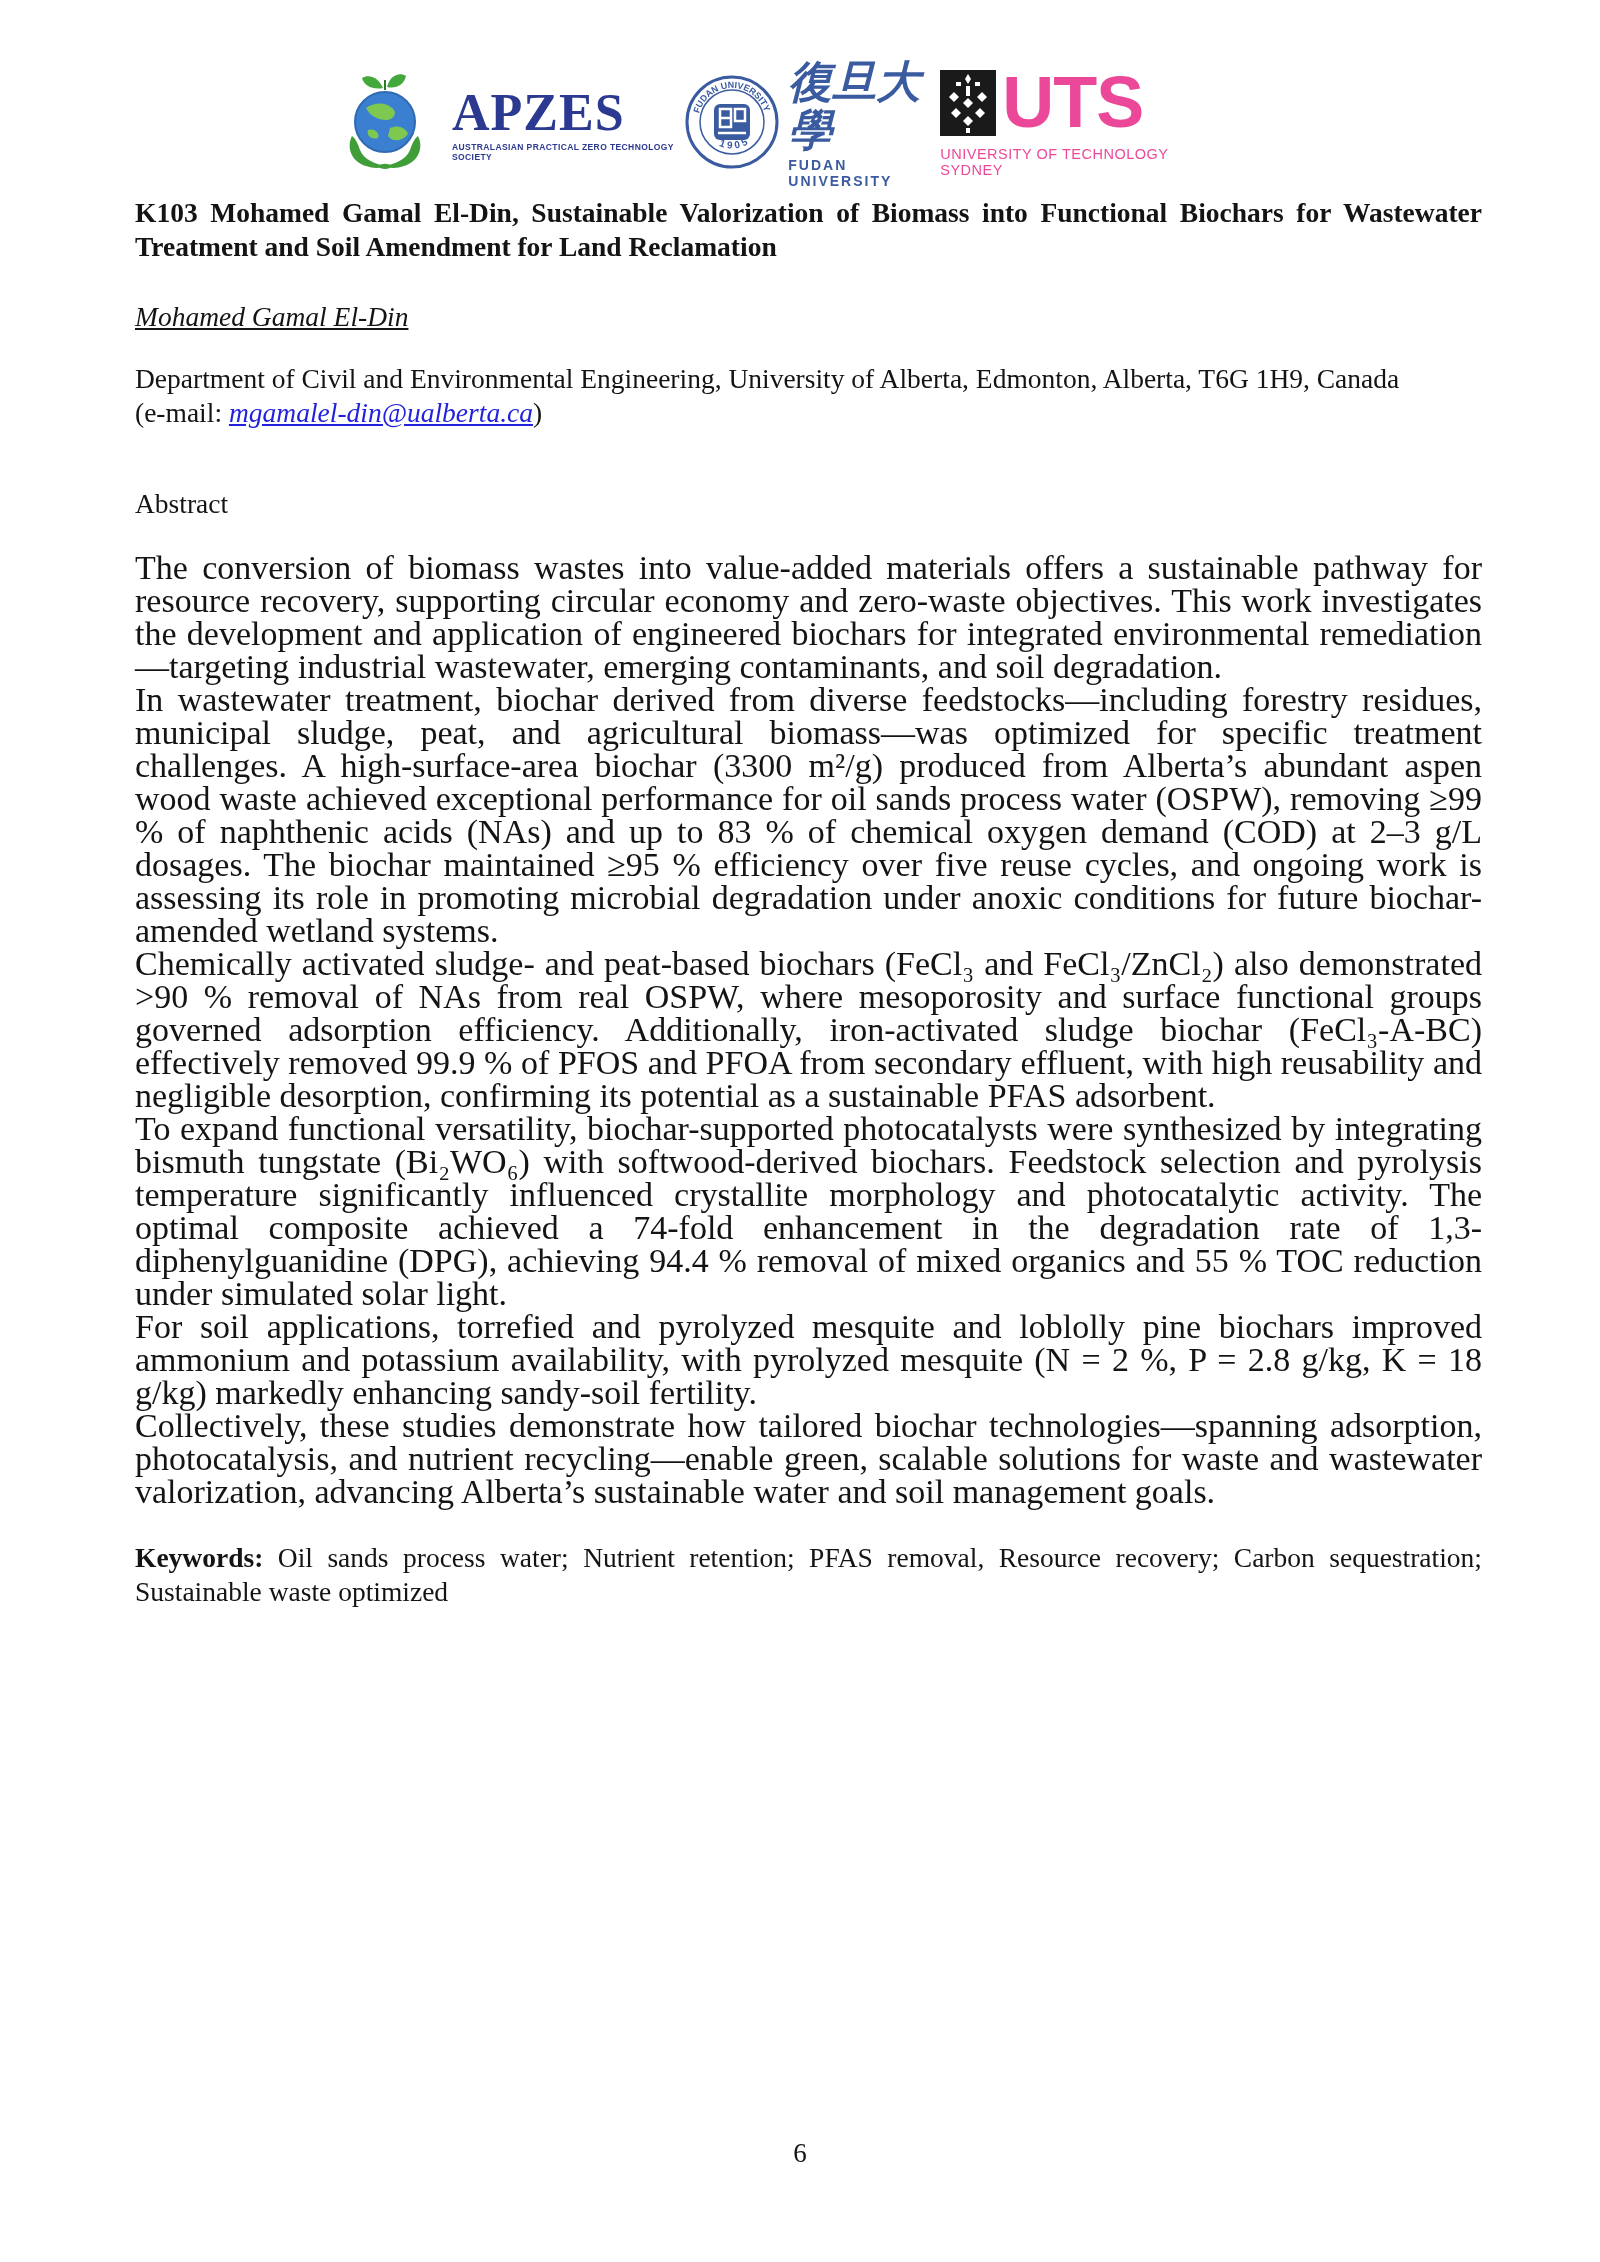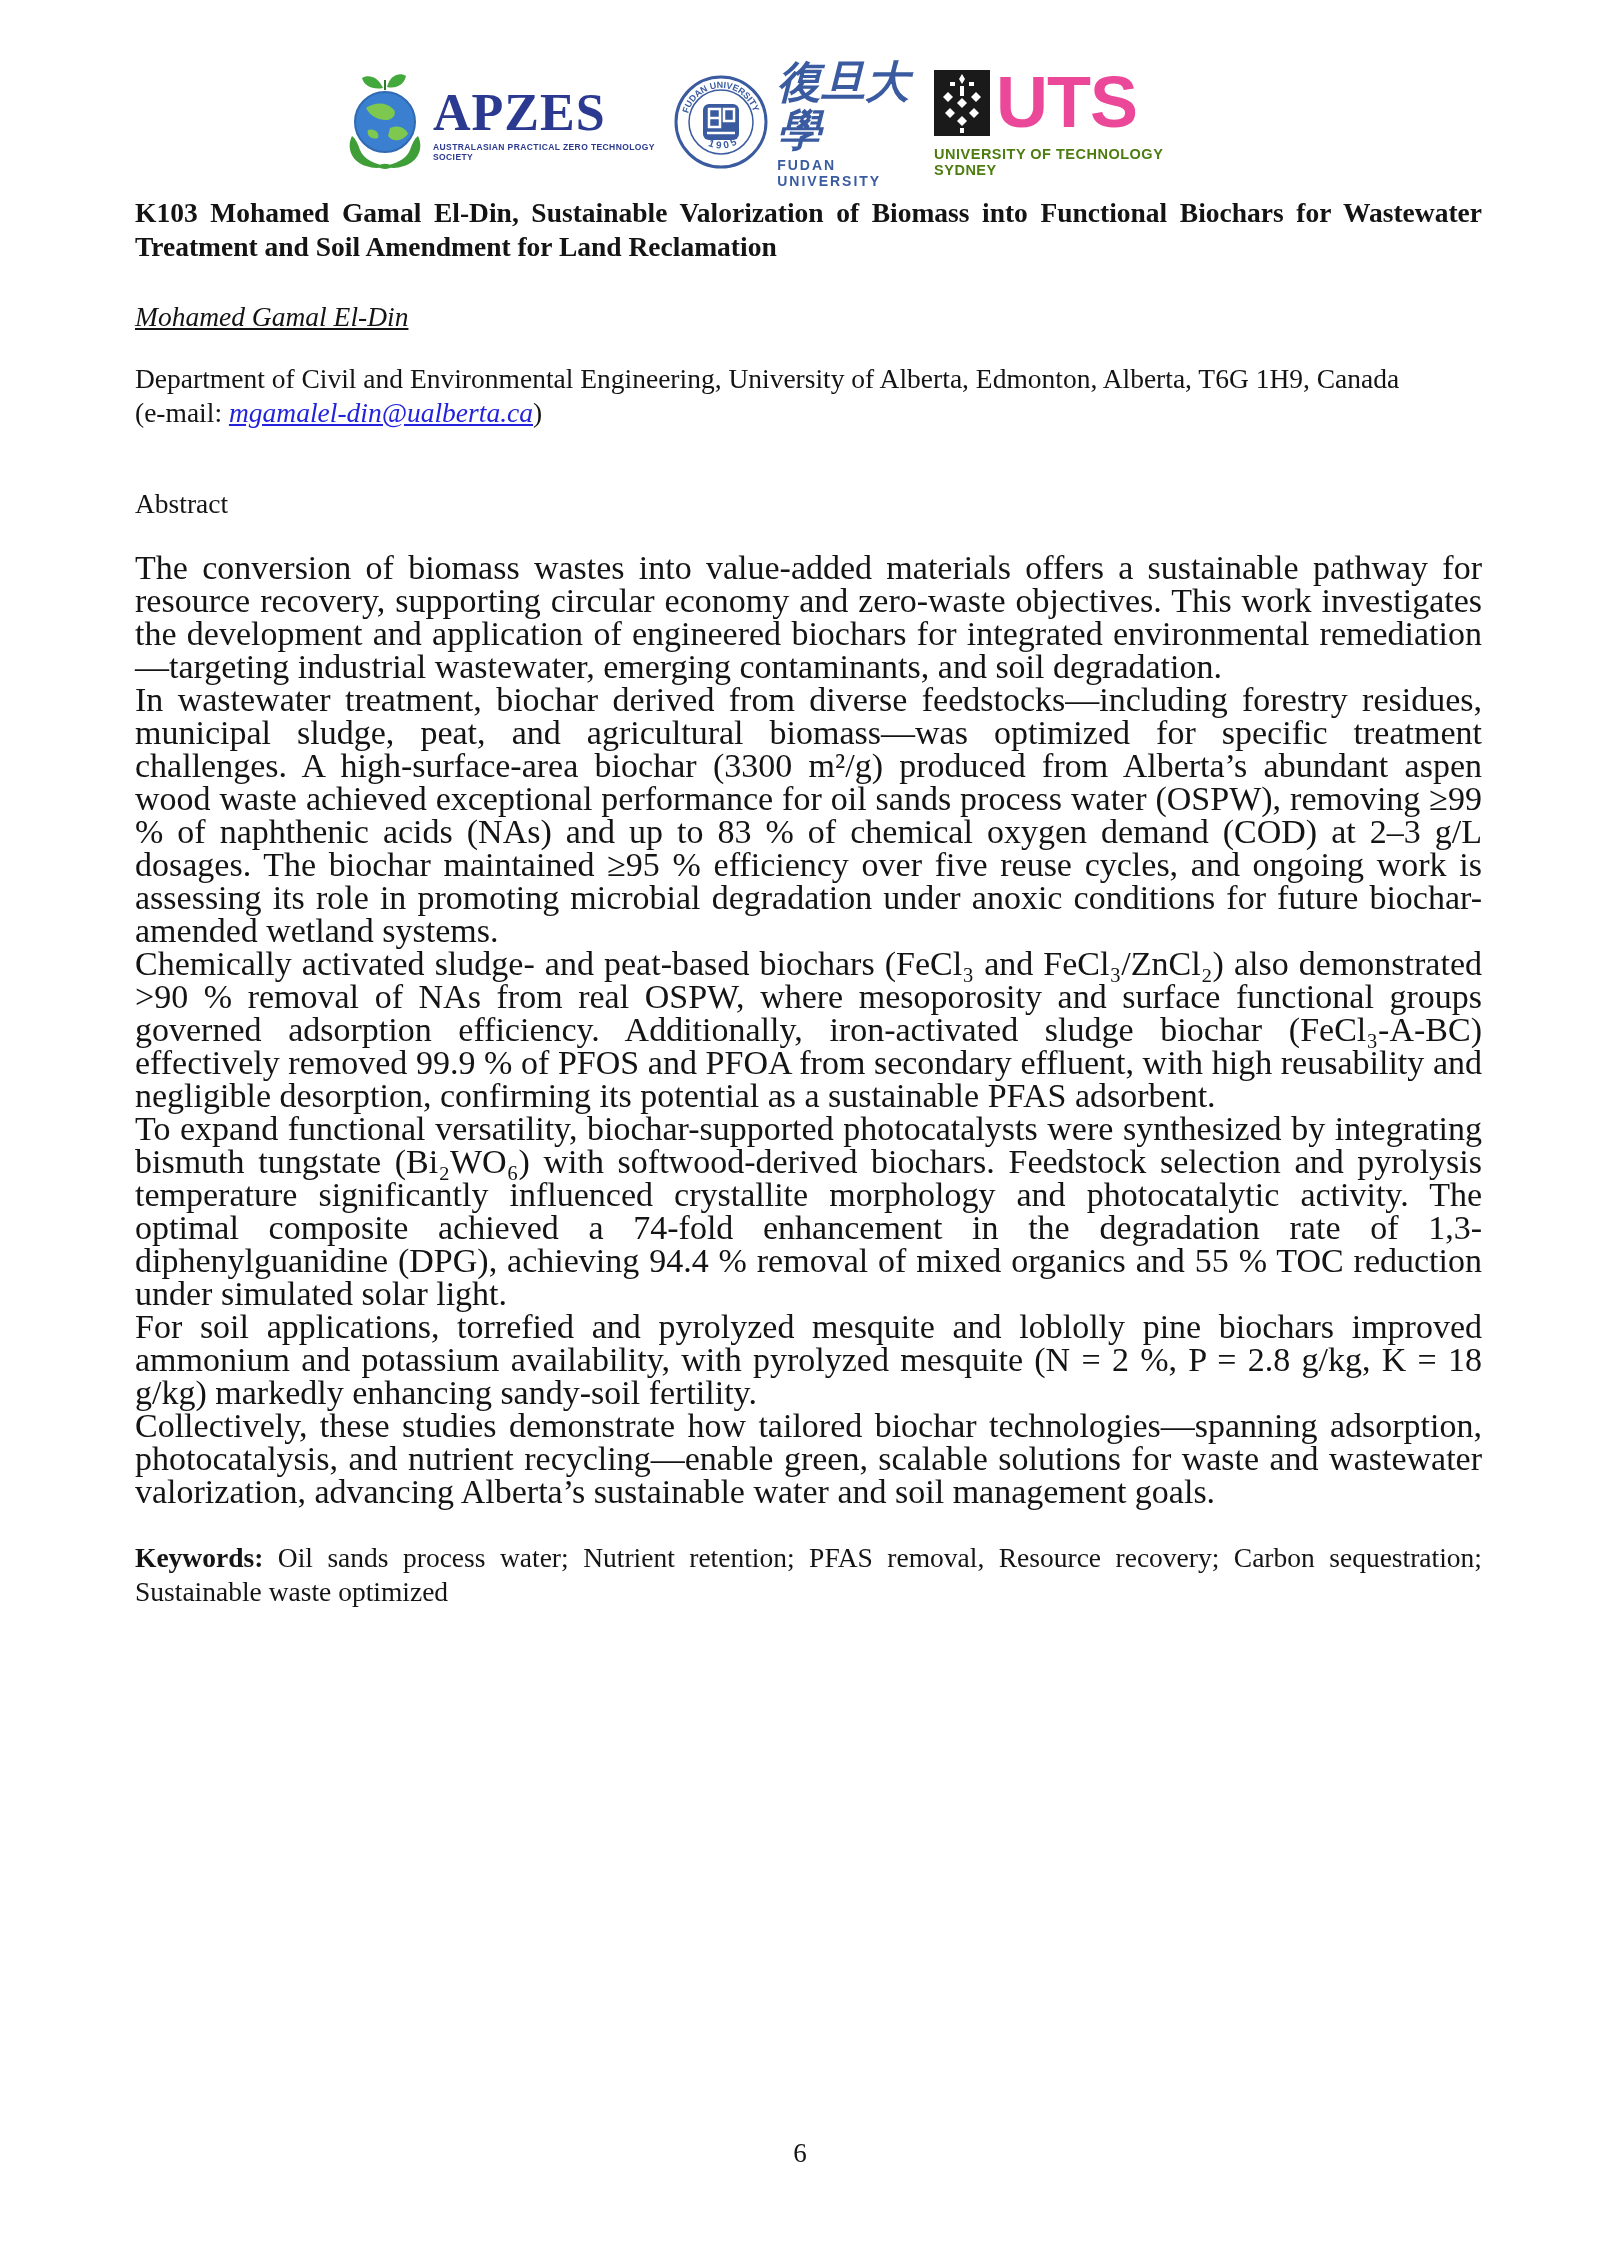--- a/index.html
+++ b/index.html
@@ -12,21 +12,21 @@
   .page { position:absolute; inset:0; background:#fff; }
 
   
   .logos-row {
     position:absolute; left:340px; top:70px; width:870px; height:108px;
     display:flex; align-items:center; justify-content:space-between;
   }
   .logo { display:flex; align-items:center; }
 
   
-  .apzes { gap:1px; }
+  .apzes { gap:20px; }
   .apzes-text { display:flex; flex-direction:column; align-items:flex-start; }
   .apzes-name {
     font-family:"Liberation Serif", serif; font-weight:bold;
     font-size:52px; line-height:52px; color:#2b3990; letter-spacing:1px;
   }
   .apzes-tagline {
     font-family:"Liberation Sans", sans-serif; font-weight:bold;
     font-size:8.5px; color:#2b3990; letter-spacing:0.4px; margin-top:3px;
   }
 
@@ -42,22 +42,22 @@
   }
 
   
   .uts-block { display:flex; flex-direction:column; align-items:flex-start; }
   .uts-top { display:flex; align-items:flex-start; gap:6px; }
   .uts-name {
     font-family:"Liberation Sans", sans-serif; font-weight:bold;
     font-size:72px; line-height:64px; color:#ec4899; letter-spacing:-1px;
   }
   .uts-tagline {
-    font-family:"Liberation Sans", sans-serif; font-weight:bold;
-    font-size:14.5px; color:#4d7c0f; letter-spacing:0.5px; margin-top:6px;
+    font-family:"Liberation Sans", sans-serif; font-weight:normal;
+    font-size:14.5px; color:#ec4899; letter-spacing:0.5px; margin-top:6px;
   }
 
   
   .col { position:absolute; left:135px; width:1347px; }
   .doc-title {
     top:196px; font-weight:bold; font-size:27.5px; line-height:34px;
     text-align:justify;
   }
   .author-line {
     top:300px; font-style:italic; font-size:27.5px; line-height:33px;

